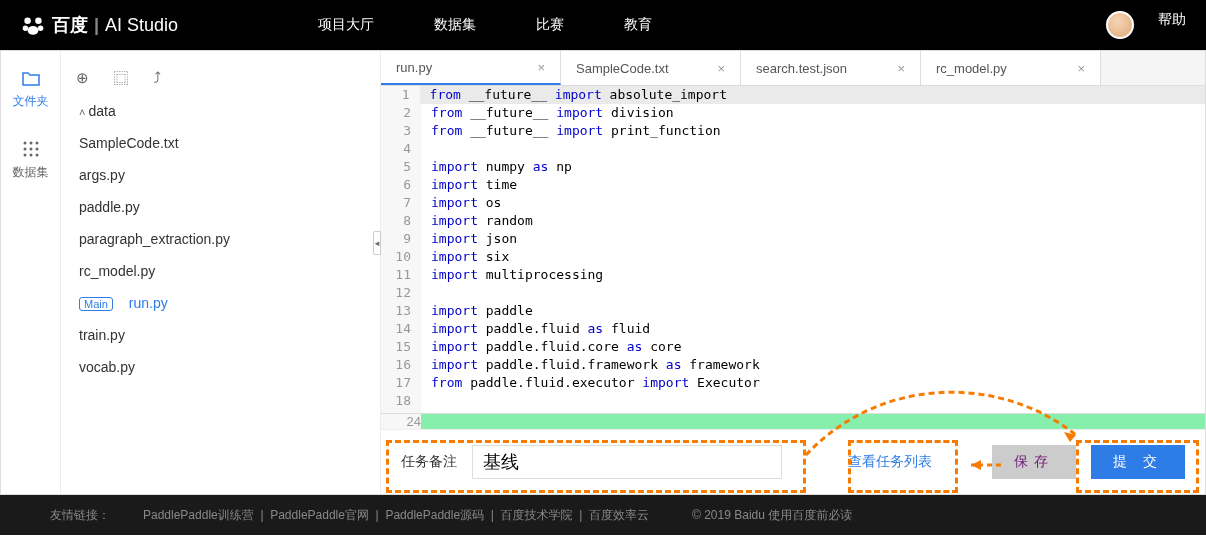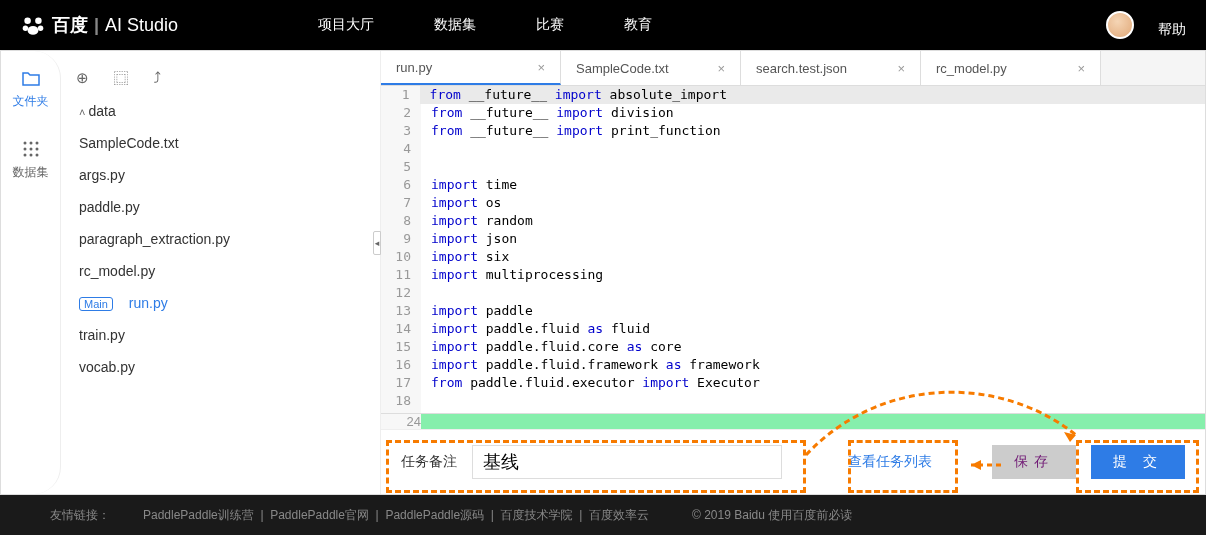--- a/index.html
+++ b/index.html
@@ -2,24 +2,24 @@
 <html><head>
 <meta charset="utf-8">
 <style>
 * { margin: 0; padding: 0; box-sizing: border-box; }
 body { font-family: "Microsoft YaHei", Arial, sans-serif; font-size: 13px; background: #fff; width: 1206px; }
 .header { background: #000; height: 50px; display: flex; align-items: center; color: #fff; padding: 0 20px; }
 .logo { display: flex; align-items: center; gap: 8px; }
 .logo-text { font-size: 18px; font-weight: bold; display: flex; align-items: center; gap: 6px; }
 .nav { display: flex; gap: 60px; margin-left: 140px; }
 .nav-item { color: #fff; cursor: pointer; font-size: 14px; }
-.header-right { margin-left: auto; display: flex; align-items: flex-end; gap: 24px; }
+.header-right { margin-left: auto; display: flex; align-items: flex-start; gap: 24px; }
 .avatar { width: 28px; height: 28px; border-radius: 50%; background: radial-gradient(circle at 40% 35%, #f5d5b5, #e0a878); border: 2px solid #fff; }
 .workspace { display: flex; height: 445px; border: 1px solid #ddd; }
-.sidebar-icons { width: 60px; border-right: 1px solid #eee; display: flex; flex-direction: column; align-items: center; padding-top: 20px; gap: 30px; border-radius: 27px; }
+.sidebar-icons { width: 60px; border-right: 1px solid #eee; display: flex; flex-direction: column; align-items: center; padding-top: 20px; gap: 30px; }
 .side-icon { display: flex; flex-direction: column; align-items: center; gap: 6px; cursor: pointer; color: #666; font-size: 12px; }
 .side-icon.active { color: #2e7ce6; }
 .file-panel { width: 320px; border-right: 1px solid #eee; padding: 10px 0; }
 .file-toolbar { display: flex; gap: 25px; padding: 8px 15px; color: #666; }
 .file-toolbar span { cursor: pointer; font-size: 15px; }
 .file-item { padding: 8px 18px; cursor: pointer; font-size: 14px; color: #333; }
 .file-item.folder::before { content: "˄ "; color: #666; font-size: 11px; }
 .main-tag { display: inline-block; border: 1px solid #2e7ce6; color: #2e7ce6; border-radius: 3px; padding: 0 4px; font-size: 11px; margin-right: 16px; }
 .file-item.active { color: #2e7ce6; }
 .editor-area { flex: 1; display: flex; flex-direction: column; position: relative; }
@@ -154,20 +154,21 @@
         <div class="code-line">
           <div class="line-num">3</div>
           <div class="line-code"><span class="kw">from</span> __future__ <span class="kw">import</span> print_function</div>
         </div>
         <div class="code-line">
           <div class="line-num">4</div>
           <div class="line-code"></div>
         </div>
         <div class="code-line">
           <div class="line-num">5</div>
+          <div class="line-code"><span class="kw">import</span> numpy <span class="kw">as</span> np</div>
         </div>
         <div class="code-line">
           <div class="line-num">6</div>
           <div class="line-code"><span class="kw">import</span> time</div>
         </div>
         <div class="code-line">
           <div class="line-num">7</div>
           <div class="line-code"><span class="kw">import</span> os</div>
         </div>
         <div class="code-line">

